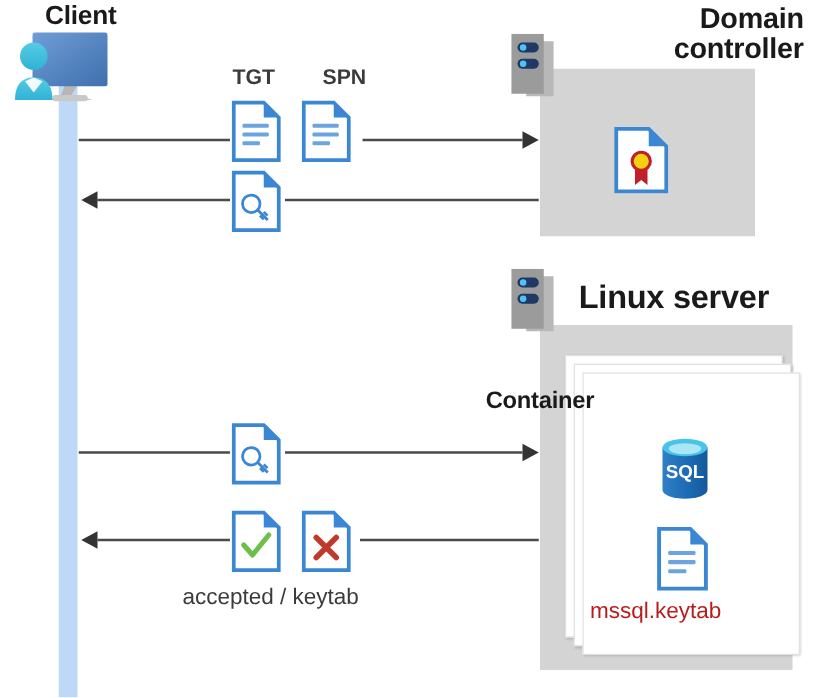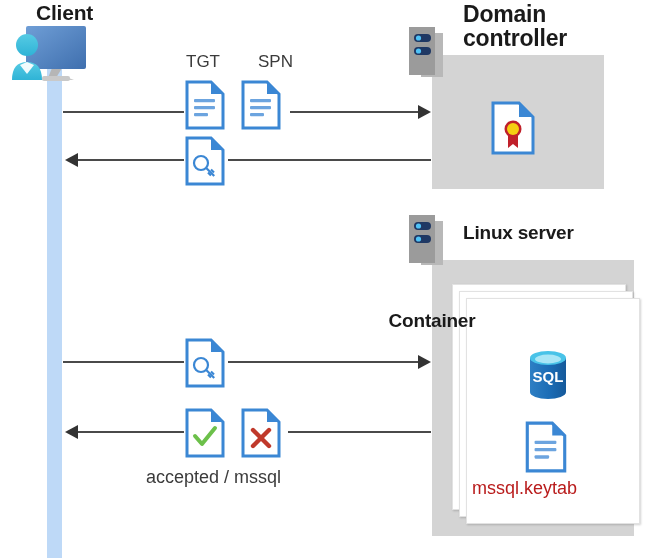--- a/index.html
+++ b/index.html
@@ -2,27 +2,27 @@
 <html><head>
 <meta charset="utf-8">
 <style>
   html,body{margin:0;padding:0;background:#ffffff;}
   body{width:660px;height:558px;position:relative;overflow:hidden;
        font-family:"Liberation Sans","DejaVu Sans",sans-serif;color:#262626;}
   #stage{position:absolute;left:0;top:0;width:660px;height:558px;}
   .abs{position:absolute;}
 
   
-  .title-bold{font-weight:bold;color:#1a1a1a;letter-spacing:-0.2px;}
+  .title-bold{font-weight:bold;color:#1a1a1a;letter-spacing:-0.2px;text-align:right;}
   .t-client{left:36px;top:1px;font-size:21px;}
   .t-dc{left:463px;top:2px;font-size:23px;line-height:24px;width:180px;}
-  .t-linux{left:463px;top:222px;font-size:19px;}
+  .t-linux{left:463px;top:222px;font-size:26px;}
   .t-container{left:0px;top:310px;width:660px;text-align:center;font-size:19px;margin-left:44px;}
   .t-container span{position:relative;left:58px;}
-  .lbl{font-size:17px;color:#3b3b3b;}
+  .lbl{font-size:17px;color:#3b3b3b;font-weight:bold;}
   .t-tgt{left:186px;top:52px;}
   .t-spn{left:258px;top:52px;}
   .t-accdeny{left:146px;top:467px;font-size:18px;color:#3b3b3b;}
   .t-keytab{left:472px;top:478px;font-size:18px;color:#b91c1c;}
 
   
   .lifeline{left:47px;top:60px;width:15px;height:498px;background:#bed9f7;}
 
   
   .panel{background:#d4d4d4;}
@@ -224,17 +224,17 @@
   <div class="abs title-bold t-linux">Linux server</div>
 
   <div class="abs title-bold t-container">
     <span>Container</span>
   </div>
 
   <div class="abs lbl t-tgt">TGT</div>
 
   <div class="abs lbl t-spn">SPN</div>
 
-  <div class="abs t-accdeny">accepted / mssql</div>
+  <div class="abs t-accdeny">accepted / keytab</div>
 
   <div class="abs t-keytab">mssql.keytab</div>
 
 </div>
 
 </body></html>

